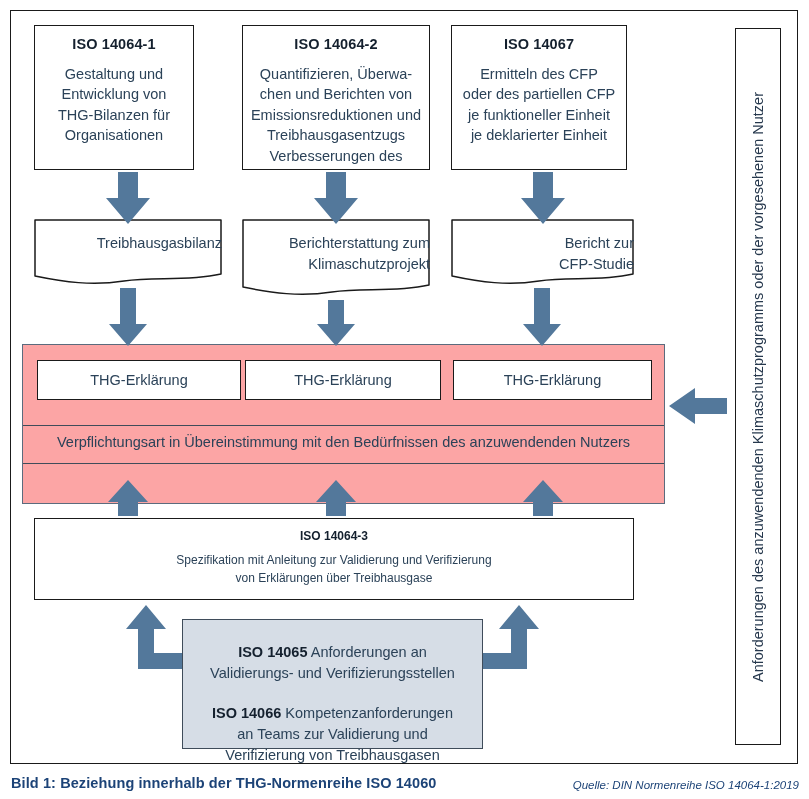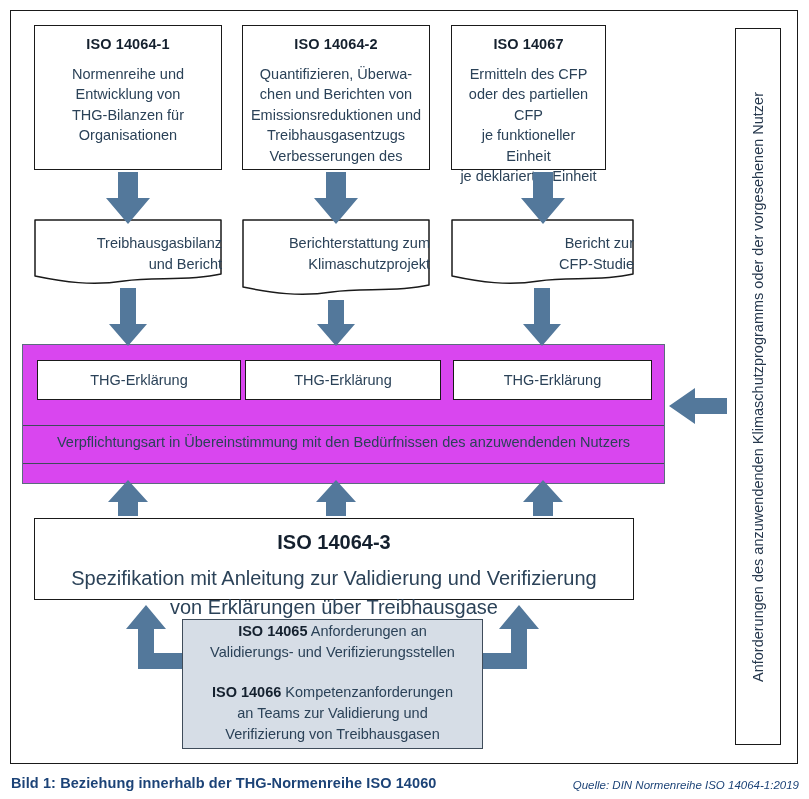--- a/index.html
+++ b/index.html
@@ -79,22 +79,22 @@
     padding-top: 14px;
     box-sizing: border-box;
   }
 
   
   .gray-panel {
     position: absolute;
     left: 22px;
     top: 344px;
     width: 643px;
-    height: 140px;
-    background: #d946ef;
+    height: 160px;
+    background: #fca5a5;
     border: 1.2px solid #5b6b7d;
     box-sizing: border-box;
   }
   .band-sep {
     position: absolute;
     left: 0;
     width: 100%;
     height: 0;
     border-top: 1.2px solid #3f4c5a;
   }
@@ -124,21 +124,21 @@
     left: 34px;
     top: 518px;
     width: 600px;
     height: 82px;
     box-sizing: border-box;
     border: 1.5px solid #1a1a1a;
     background: #ffffff;
     text-align: center;
     padding-top: 9px;
     color: #2b4258;
-    font-size: 20px;
+    font-size: 12px;
     line-height: 1.45;
   }
   .iso3 .std-title {
     font-weight: bold;
     color: #14202e;
     margin-bottom: 7px;
   }
 
   
   .iso65 {
@@ -147,21 +147,21 @@
     top: 619px;
     width: 301px;
     height: 130px;
     box-sizing: border-box;
     border: 1.2px solid #3f4c5a;
     background: #d6dde6;
     text-align: center;
     color: #2b4258;
     font-size: 14.5px;
     line-height: 1.45;
-    padding-top: 1px;
+    padding-top: 22px;
   }
   .iso65 b { color: #14202e; }
   .iso65 .para2 { margin-top: 19px; }
 
   
   .vbox {
     position: absolute;
     left: 735px;
     top: 28px;
     width: 46px;
@@ -210,52 +210,51 @@
     color: #1c4377;
   }
 </style>
 </head>
 <body>
 
 <div id="figure">
 
   <div class="outer-frame"></div>
 
-  <div class="box" style="left:34px; top:25px; width:188px; height:145px;">
+  <div class="box" style="left:34px; top:25px; width:160px; height:145px;">
     <div class="std-title">ISO 14064-1</div>
-    <div class="std-body">Normenreihe und</div>
+    <div class="std-body">Gestaltung und</div>
     <div class="std-body">Entwicklung von</div>
     <div class="std-body">THG-Bilanzen für</div>
     <div class="std-body">Organisationen</div>
   </div>
 
   <div class="box" style="left:242px; top:25px; width:188px; height:145px;">
     <div class="std-title">ISO 14064-2</div>
     <div class="std-body">Quantifizieren, Überwa-</div>
     <div class="std-body">chen und Berichten von</div>
     <div class="std-body">Emissionsreduktionen und</div>
     <div class="std-body">Treibhausgasentzugs</div>
     <div class="std-body">Verbesserungen des</div>
   </div>
 
-  <div class="box" style="left:451px; top:25px; width:155px; height:145px;">
+  <div class="box" style="left:451px; top:25px; width:176px; height:145px;">
     <div class="std-title">ISO 14067</div>
     <div class="std-body">Ermitteln des CFP</div>
     <div class="std-body">oder des partiellen CFP</div>
     <div class="std-body">je funktioneller Einheit</div>
     <div class="std-body">je deklarierter Einheit</div>
   </div>
 
   <div class="doc" style="left:34px; top:219px; width:188px; height:70px;">
     <svg width="188" height="70" viewBox="0 0 188 70">
       <path d="M1,1 L187,1 L187,55 C150,63 120,57 90,62 C58,67 30,63 1,57 Z" fill="#ffffff" stroke="#1a1a1a" stroke-width="1.5" stroke-linejoin="round"></path>
     </svg>
     <div class="doc-text">
       <div>Treibhausgasbilanz</div>
-      <div>und Bericht</div>
     </div>
   </div>
 
   <div class="doc" style="left:242px; top:219px; width:188px; height:82px;">
     <svg width="188" height="82" viewBox="0 0 188 82">
       <path d="M1,1 L187,1 L187,66 C150,74 120,68 90,73 C58,78 30,74 1,68 Z" fill="#ffffff" stroke="#1a1a1a" stroke-width="1.5" stroke-linejoin="round"></path>
     </svg>
     <div class="doc-text">
       <div>Berichterstattung zum</div>
       <div>Klimaschutzprojekt</div>

